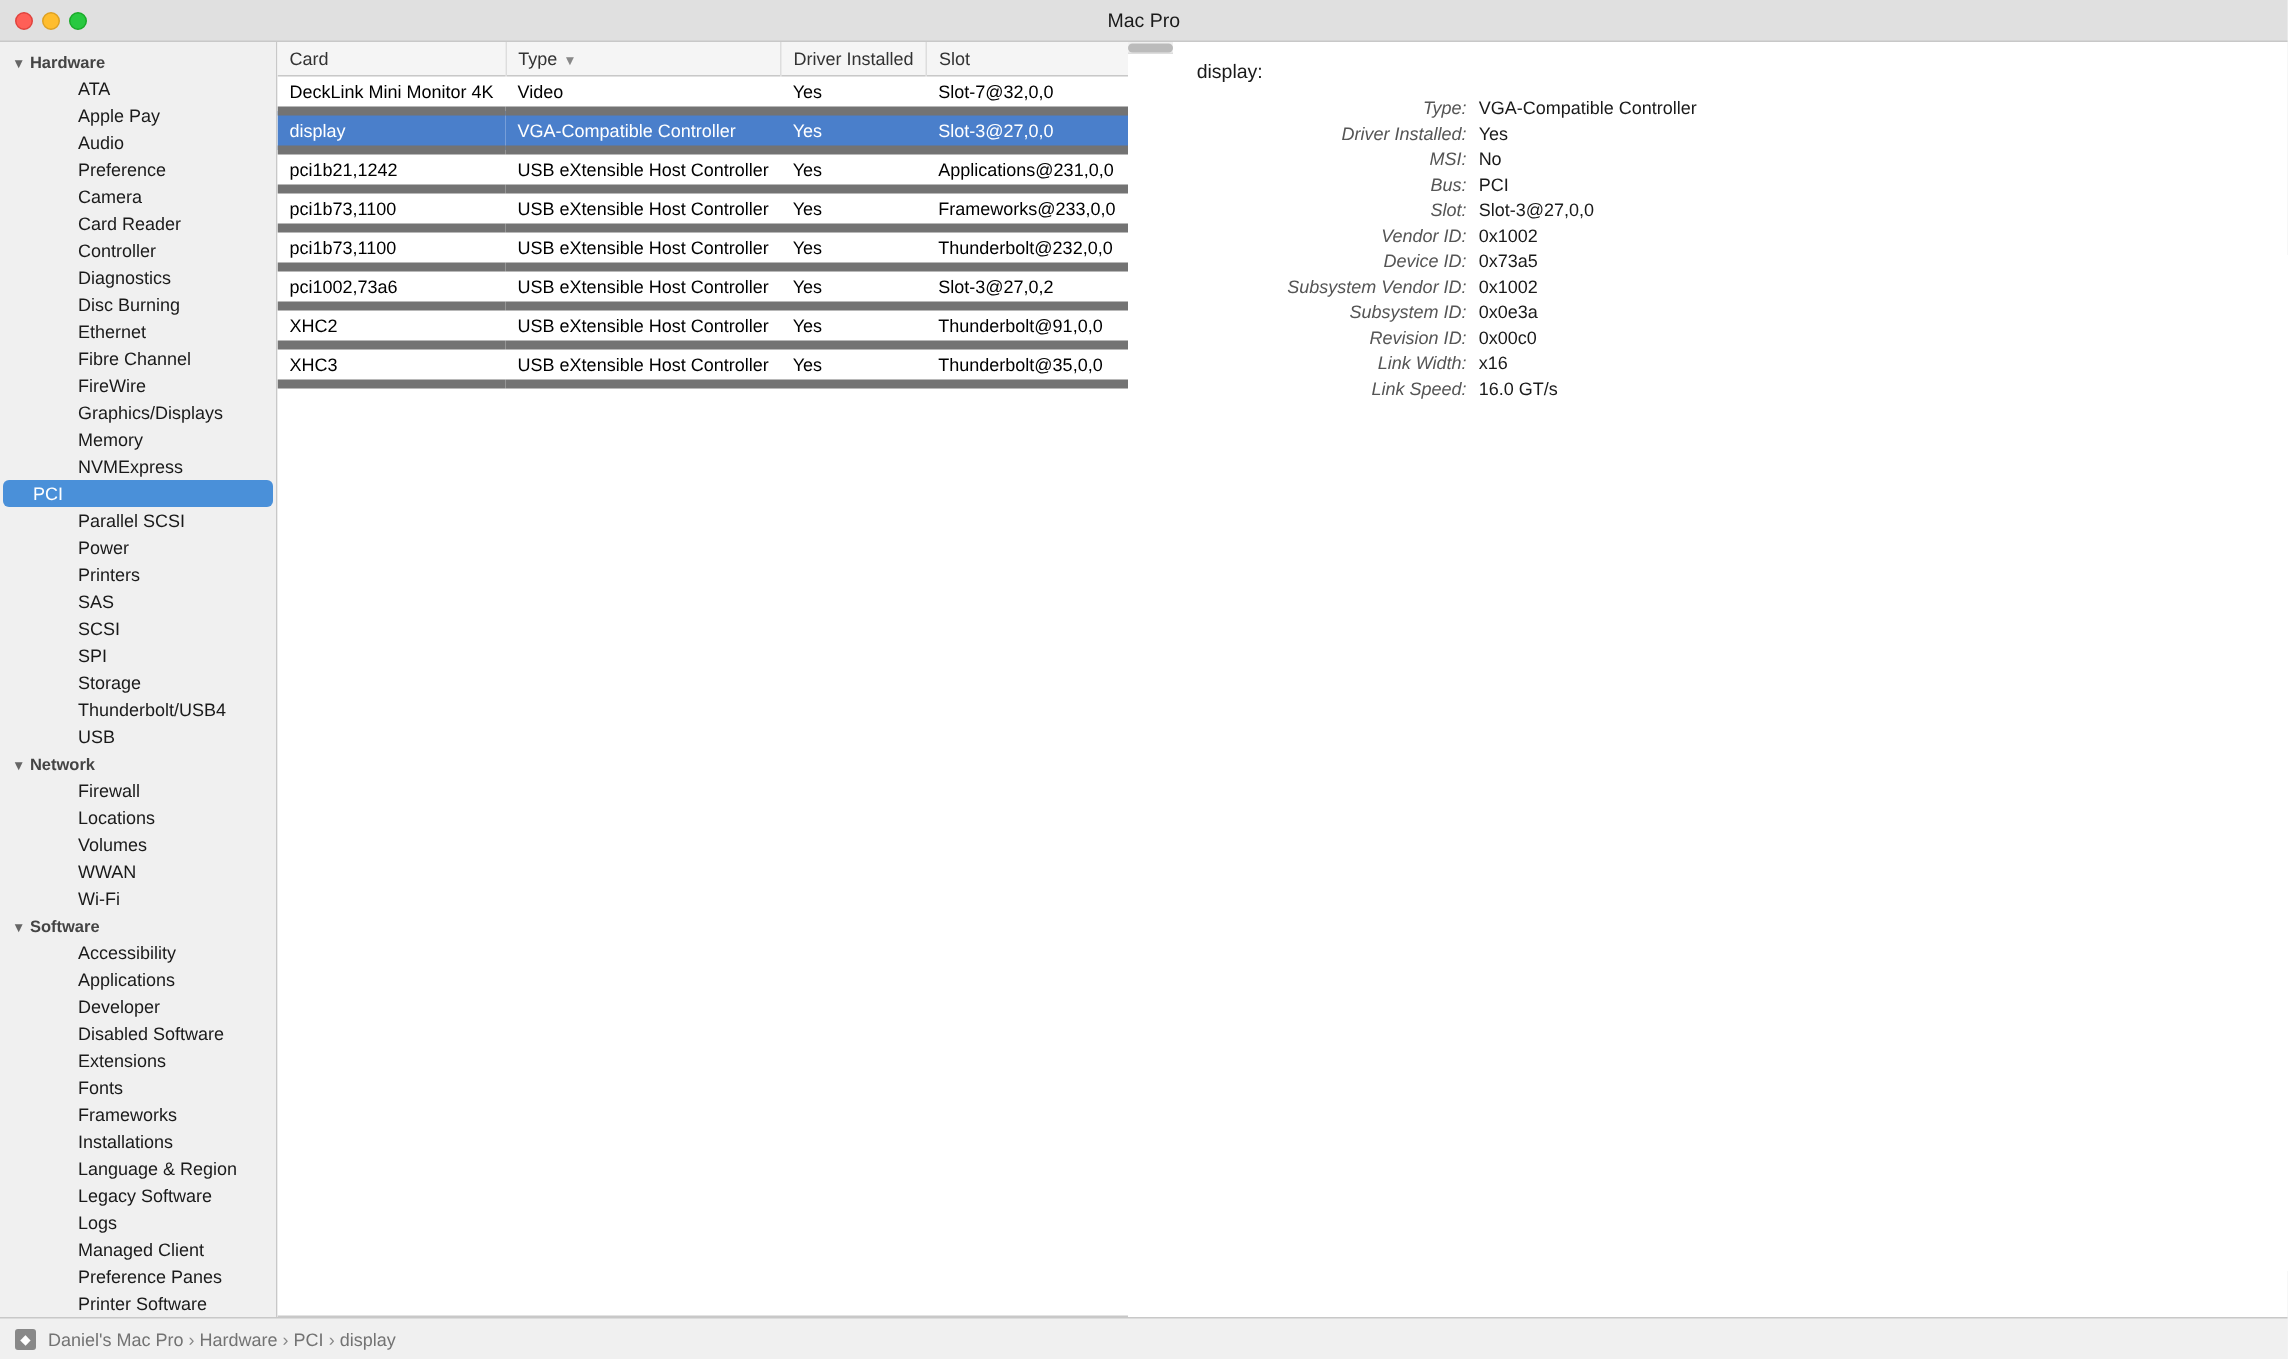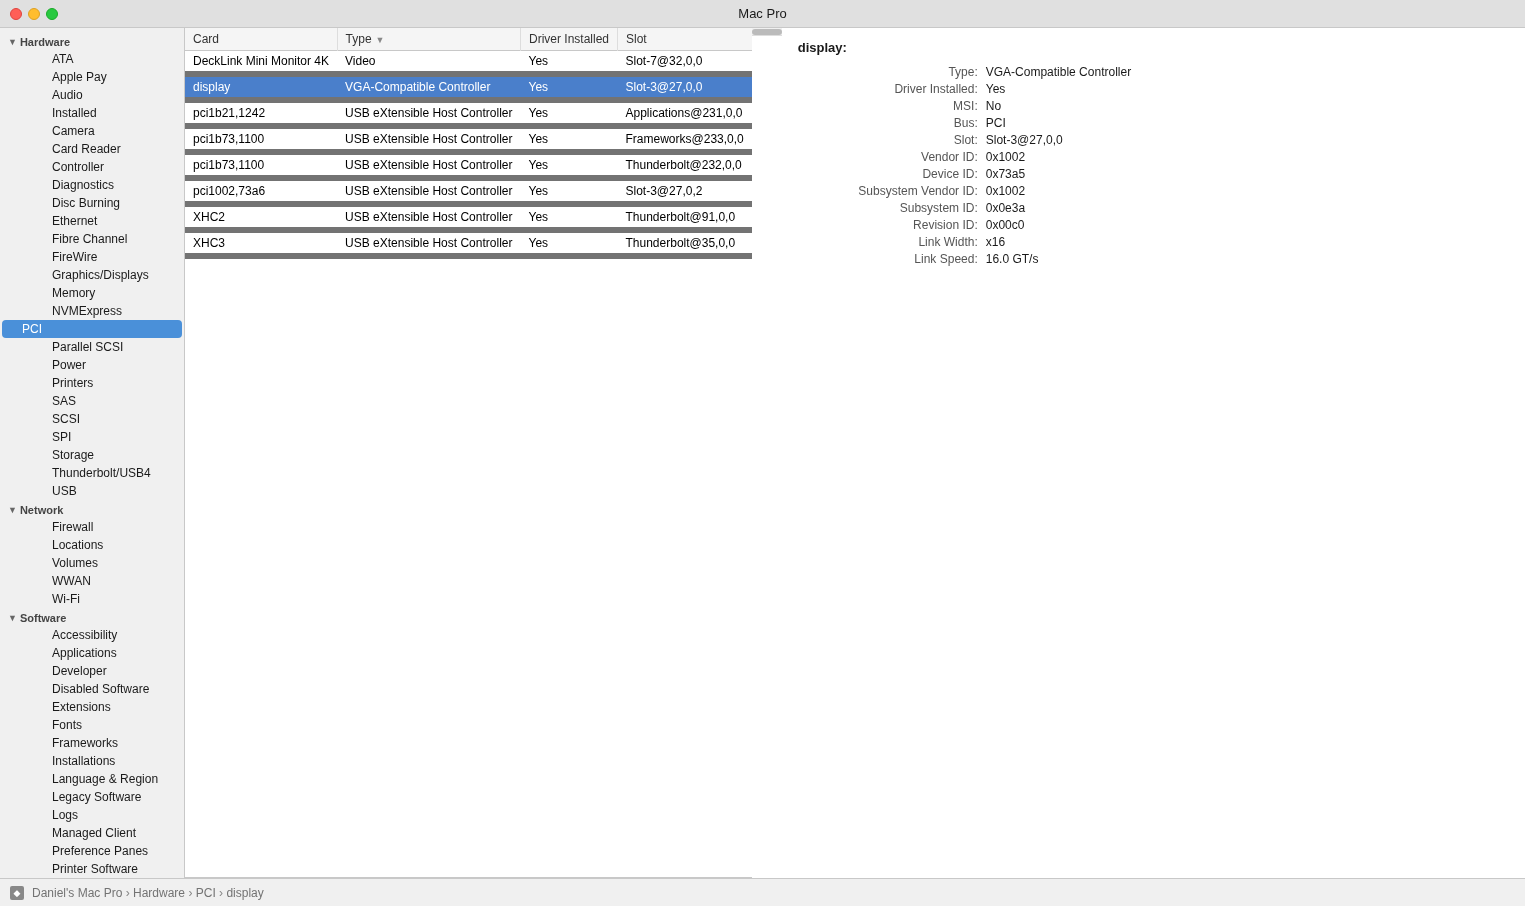--- a/index.html
+++ b/index.html
@@ -163,33 +163,34 @@
     }
 
     
     .detail-container {
       flex: 1;
       overflow-y: auto;
       padding: 12px 16px;
     }
     .detail-title {
       font-size: 13px;
-      font-weight: 700;
+      font-weight: 400;
       color: #1a1a1a;
       margin-bottom: 10px;
     }
     .detail-grid {
       display: grid;
       grid-template-columns: 180px 1fr;
       gap: 3px 8px;
     }
     .detail-label {
       font-size: 12px;
       color: #555;
       text-align: right;
+      font-style: italic;
     }
     .detail-value {
       font-size: 12px;
       color: #1a1a1a;
     }
 
     
     .breadcrumb-bar {
       height: 28px;
       background: #f0f0f0;
@@ -232,21 +233,21 @@
 <div class="main-container">
 
   <div class="sidebar" id="sidebar-el">
       <div class="sidebar-section-header">
         <span class="arrow">▼</span> 
         <span>Hardware</span>
       </div>
       <div class="sidebar-item">ATA</div>
       <div class="sidebar-item">Apple Pay</div>
       <div class="sidebar-item">Audio</div>
-      <div class="sidebar-item">Installed</div>
+      <div class="sidebar-item">Preference</div>
       <div class="sidebar-item">Camera</div>
       <div class="sidebar-item">Card Reader</div>
       <div class="sidebar-item">Controller</div>
       <div class="sidebar-item">Diagnostics</div>
       <div class="sidebar-item">Disc Burning</div>
       <div class="sidebar-item">Ethernet</div>
       <div class="sidebar-item">Fibre Channel</div>
       <div class="sidebar-item">FireWire</div>
       <div class="sidebar-item">Graphics/Displays</div>
       <div class="sidebar-item">Memory</div>

